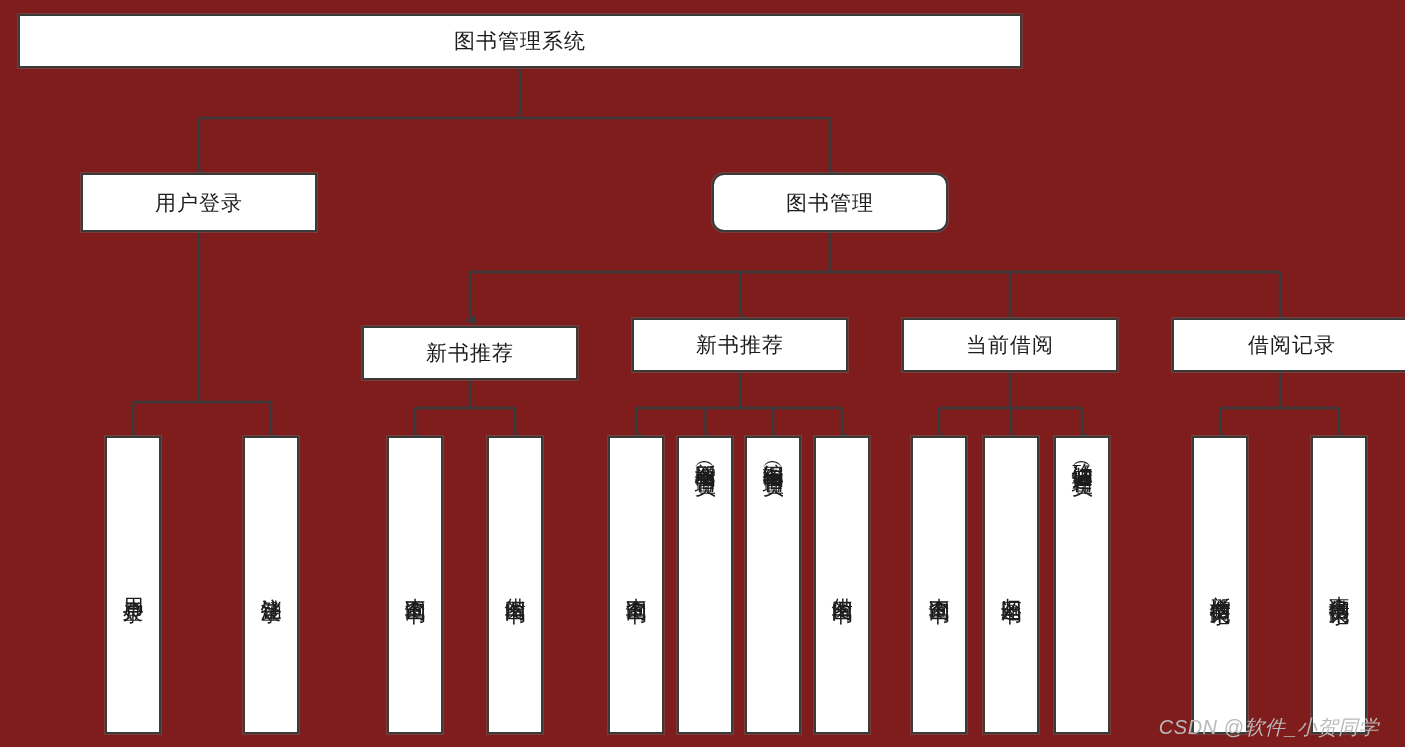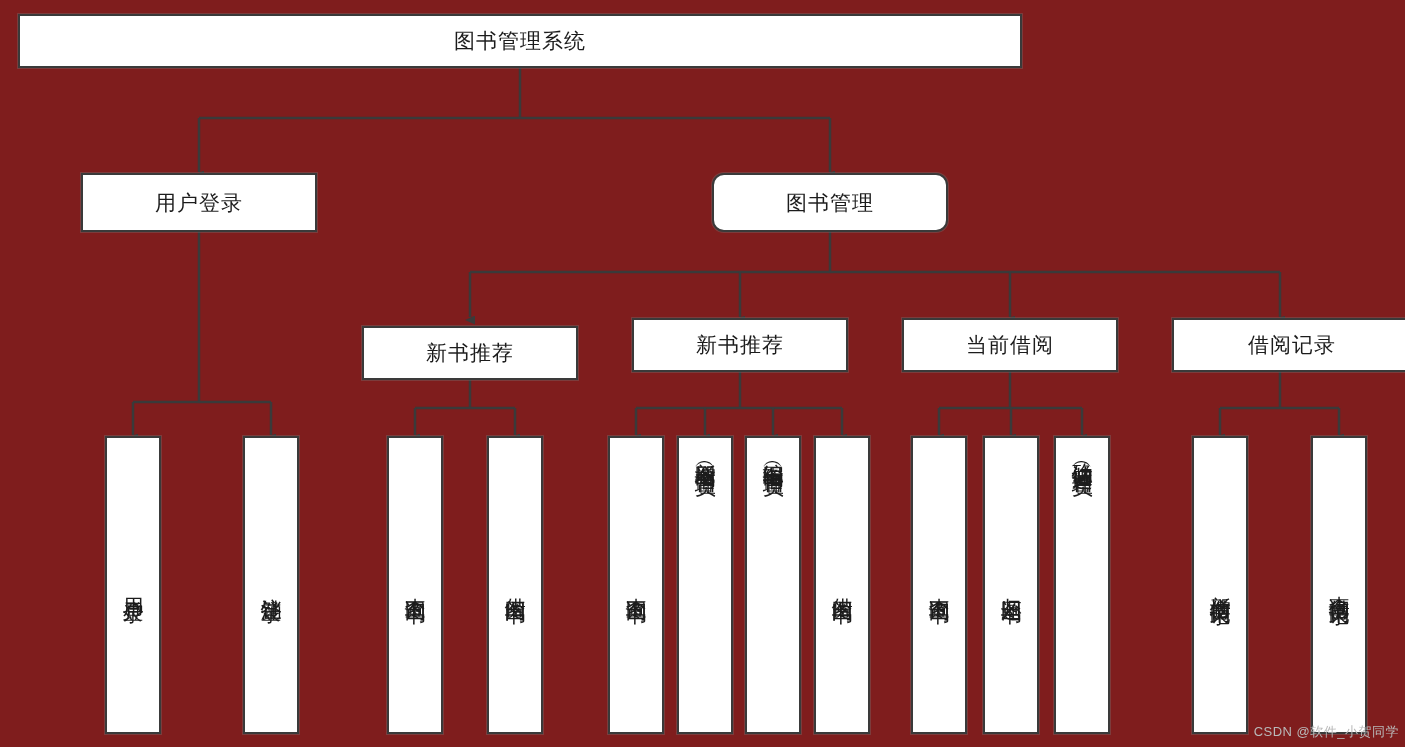--- a/index.html
+++ b/index.html
@@ -58,27 +58,28 @@
   #edge-layer {
     position: absolute;
     left: 0;
     top: 0;
     width: 1405px;
     height: 747px;
     pointer-events: none;
   }
   .watermark {
     position: absolute;
-    right: 6px;
+    right: 26px;
     bottom: 6px;
-    font-size: 13px;
+    font-size: 20px;
     color: #b9b9b9;
     letter-spacing: 0.5px;
     white-space: nowrap;
     user-select: none;
+    font-style: italic;
   }
 </style>
 </head>
 <body>
 
 <div id="diagram-root">
   <svg id="edge-layer" viewBox="0 0 1405 747" width="1405" height="747" xmlns="http://www.w3.org/2000/svg">
     <defs>
       <marker id="arrowhead" markerWidth="9" markerHeight="10" refX="1.5" refY="5" orient="auto" markerUnits="userSpaceOnUse">
         <polygon points="0,0 9,0 4.5,10" fill="#3a3a3a"></polygon>

